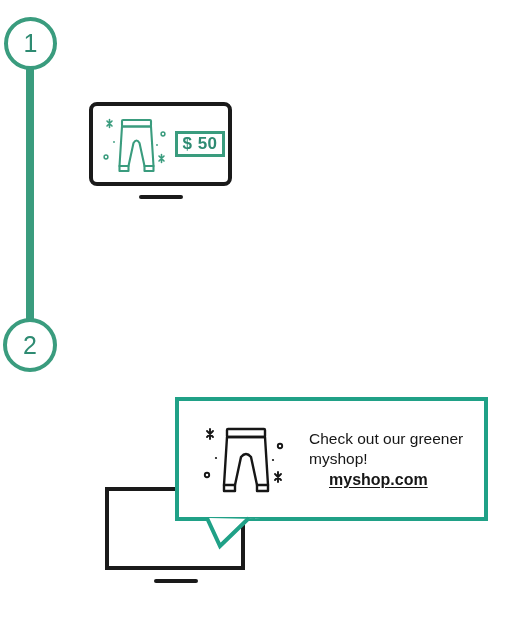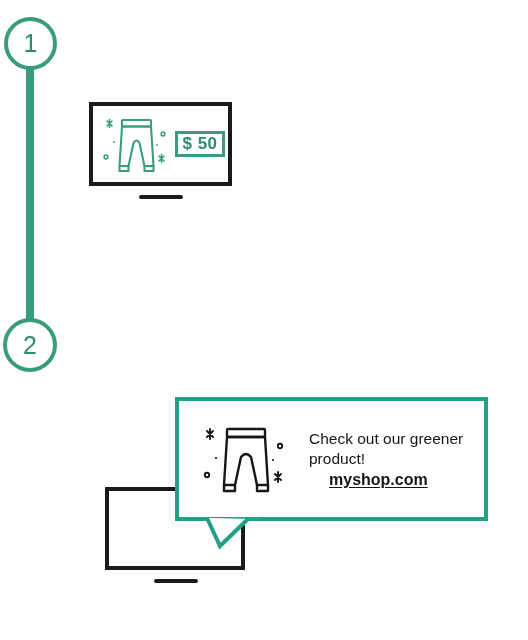--- a/index.html
+++ b/index.html
@@ -120,21 +120,21 @@
   <div class="step-badge" style="left:4px; top:17px; width:53px; height:53px;">
     <span>1</span>
   </div>
 
   <div class="step-badge" style="left:3px; top:318px; width:54px; height:54px;">
     <span>2</span>
   </div>
 
   <div class="tablet" style="left:79px; top:93px; width:163px; height:120px;">
 
-    <div class="tablet-screen" style="left:10px; top:9px; width:143px; height:84px;">
+    <div class="tablet-screen" style="left:10px; top:9px; width:143px; height:84px;border-radius:8px;">
 
       <svg width="78" height="72" viewBox="0 0 78 72" style="position:absolute; left:4px; top:5px;">
         <g fill="none" stroke="#3a9c7e" stroke-width="2.1" stroke-linecap="round" stroke-linejoin="round">
 
           <rect x="25" y="9" width="29" height="6.5" rx="1"></rect>
 
           <path d="M25 15.5 L22.5 55 L22.5 60 L31.5 60 L31.5 55 L36.5 32 Q39.5 27 42.5 32 L47.5 55 L47.5 60 L56.5 60 L56.5 55 L54 15.5 Z"></path>
 
           <path d="M22.5 55 L31.5 55"></path>
           <path d="M47.5 55 L56.5 55"></path>
@@ -187,21 +187,21 @@
         <circle cx="7" cy="56" r="2.2"></circle>
       </g>
       <g fill="#161616">
         <circle cx="16" cy="39" r="1.1"></circle>
         <circle cx="73" cy="41" r="1.1"></circle>
       </g>
     </svg>
 
     <div class="bubble-text" style="left:130px; top:28px; width:170px;">
       <span class="bubble-line">Check out our greener</span>
-      <span class="bubble-line">product!</span>
+      <span class="bubble-line">myshop!</span>
       <a class="bubble-link" href="#">myshop.com</a>
     </div>
   </div>
 
   <svg class="bubble-tail" width="80" height="48" viewBox="0 0 80 48" style="left:205px; top:512px;">
     <path d="M4 6 L4 8 L16 34 L44 7 L56 7" fill="#ffffff" stroke="none"></path>
     <path d="M2 6 L15 34 L44 6" fill="none" stroke="#20a187" stroke-width="4" stroke-linejoin="miter" stroke-linecap="butt"></path>
     <path d="M2 6 L46 6" fill="none" stroke="#ffffff" stroke-width="5" transform="translate(0,-4)"></path>
   </svg>
 

